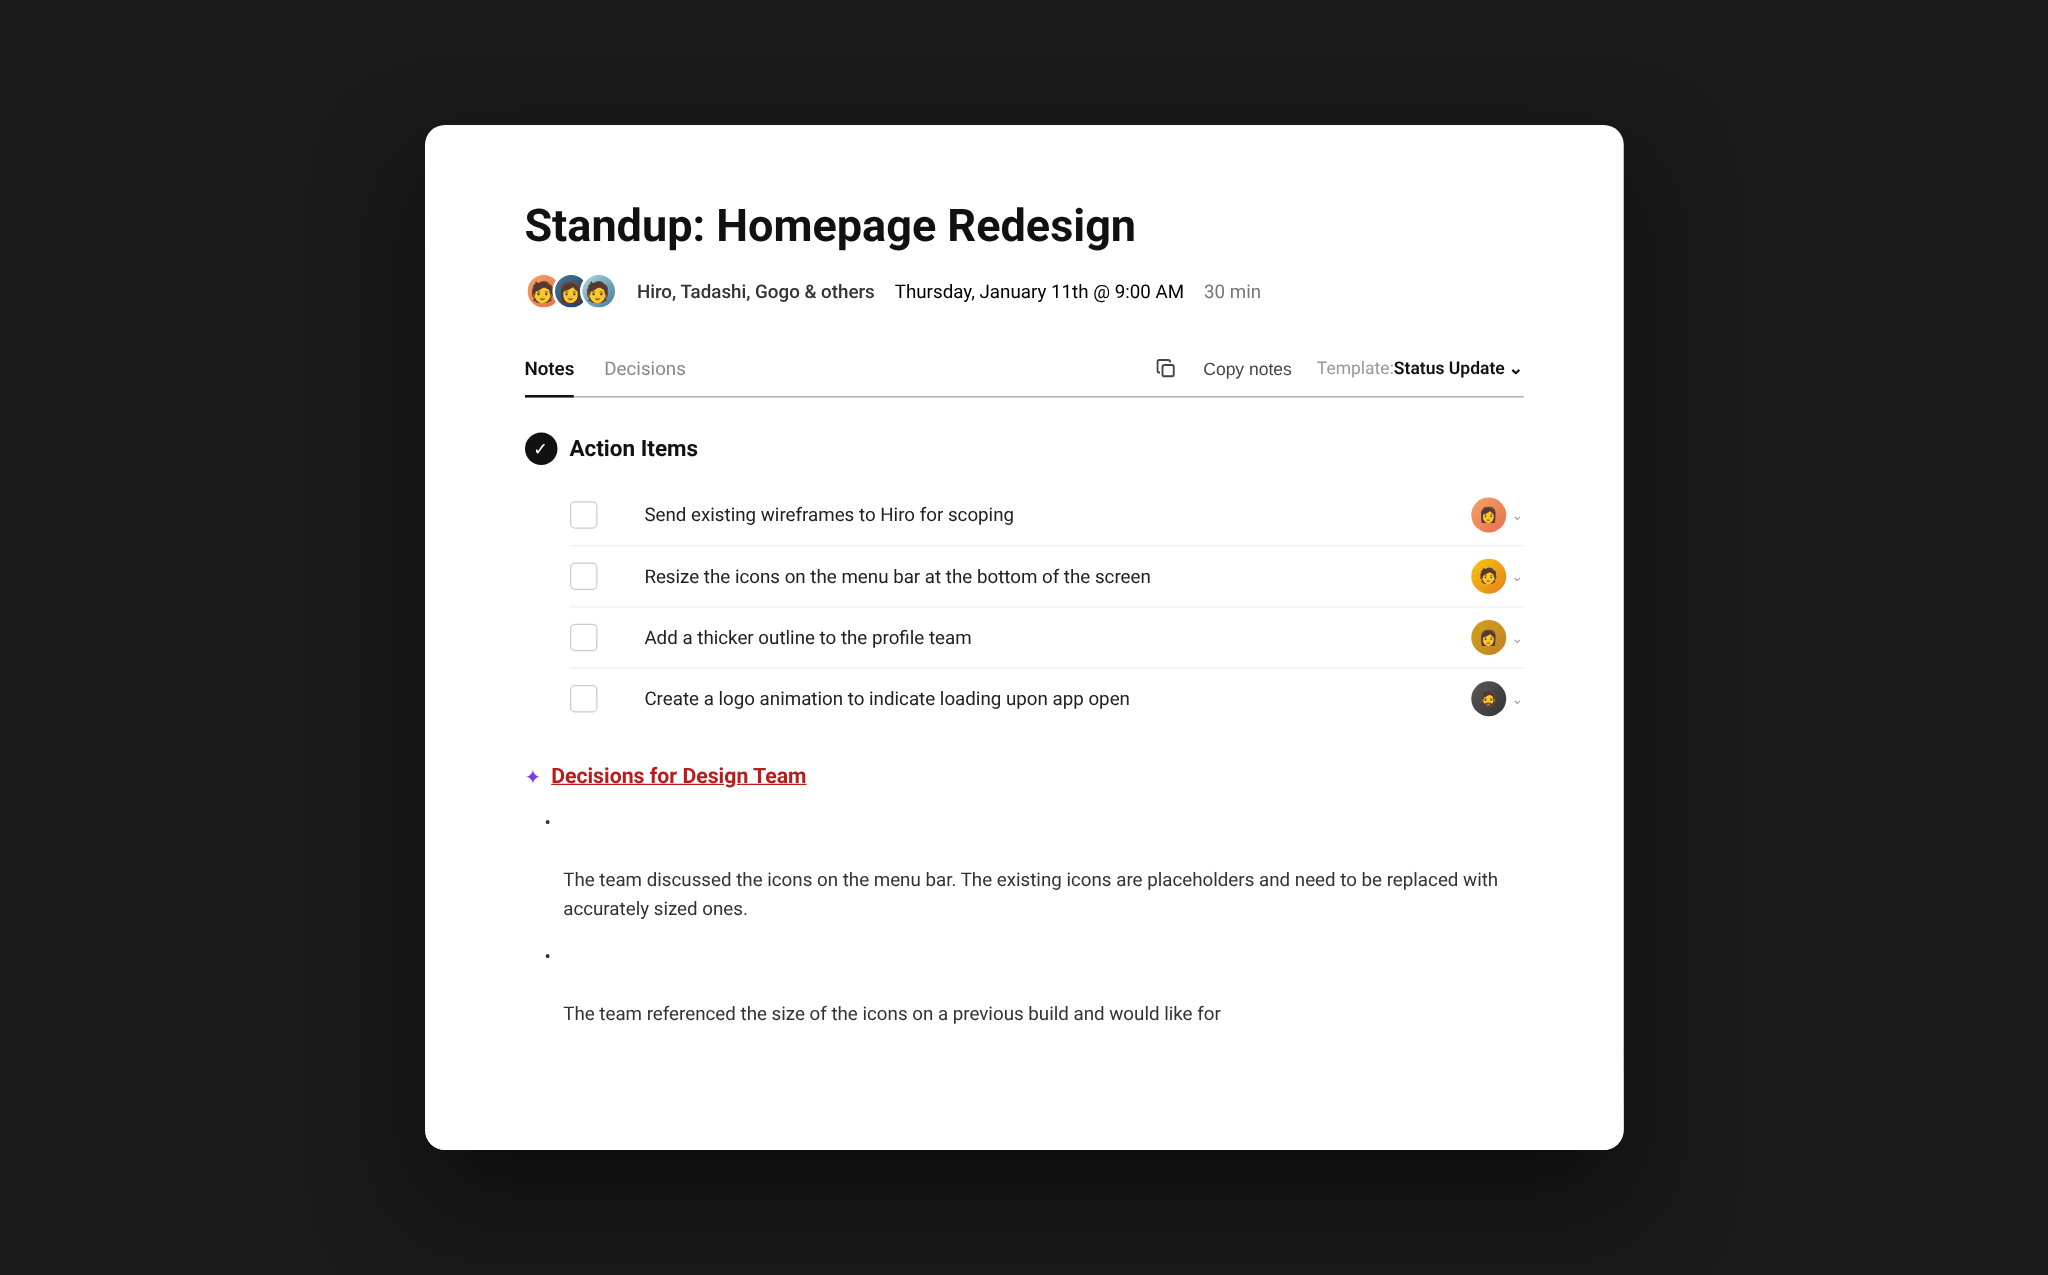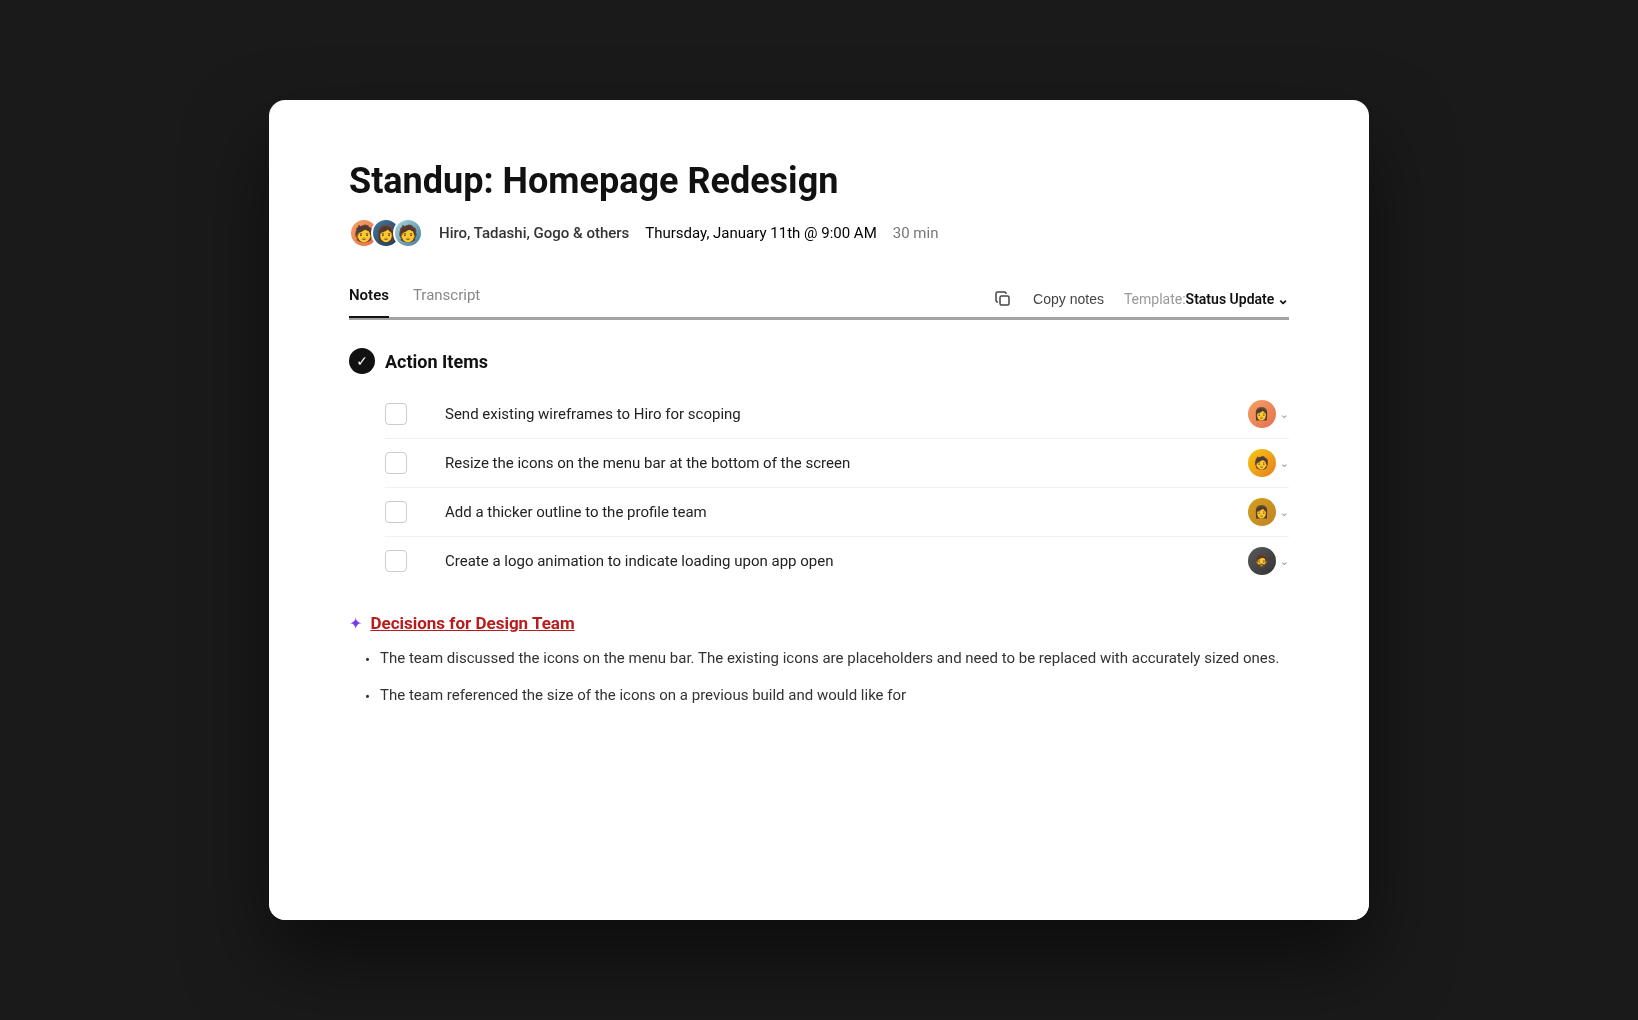--- a/index.html
+++ b/index.html
@@ -13,21 +13,21 @@
       display: flex;
       align-items: center;
       justify-content: center;
       min-height: 100vh;
       font-family: -apple-system, BlinkMacSystemFont, 'Segoe UI', Roboto, sans-serif;
     }
 
     .window {
       background: #ffffff;
       border-radius: 16px;
-      width: 1100px;
+      width: 959px;
       min-height: 820px;
       padding: 60px 80px;
       box-shadow: 0 40px 80px rgba(0,0,0,0.5);
       position: relative;
       overflow: hidden;
     }
 
     .meeting-title {
       font-size: 36px;
       font-weight: 700;
@@ -87,23 +87,23 @@
       color: #000000;
     }
 
     .meeting-duration {
       font-size: 15px;
       color: #777;
     }
 
     .tabs-row {
       display: flex;
-      align-items: flex-end;
+      align-items: flex-start;
       justify-content: space-between;
-      border-bottom: 3px solid #a3a3a3;
+      border-bottom: 1px solid #a3a3a3;
       margin-bottom: 28px;
       margin-top: 38px;
     }
 
     .tabs {
       display: flex;
       gap: 24px;
       align-items: center;
     }
 
@@ -308,20 +308,21 @@
     }
 
     .bullet {
       color: #333;
       margin-top: 2px;
       flex-shrink: 0;
     }
 
     .decision-text {
       flex: 1;
+      margin-top: 48px;
     }
 
     .fade-bottom {
       position: absolute;
       bottom: 0;
       left: 0;
       right: 0;
       height: 80px;
       background: linear-gradient(to bottom, transparent, rgba(255,255,255,0.9));
       border-radius: 0 0 16px 16px;
@@ -351,21 +352,21 @@
       </div>
     </div>
     <span class="meeting-attendees">Hiro, Tadashi, Gogo &amp; others</span>
     <span class="meeting-date">Thursday, January 11th @ 9:00 AM</span>
     <span class="meeting-duration">30 min</span>
   </div>
 
   <div class="tabs-row">
     <div class="tabs">
       <div class="tab active">Notes</div>
-      <div class="tab">Transcript</div>
+      <div class="tab">Decisions</div>
     </div>
     <div class="tabs-actions">
       <button class="copy-notes-btn">
         <svg class="copy-icon" viewBox="0 0 16 16" fill="none" xmlns="http://www.w3.org/2000/svg">
           <rect x="5" y="5" width="9" height="9" rx="1.5" stroke="#444" stroke-width="1.5"></rect>
           <path d="M3 11H2.5A1.5 1.5 0 0 1 1 9.5v-7A1.5 1.5 0 0 1 2.5 1h7A1.5 1.5 0 0 1 11 2.5V3" stroke="#444" stroke-width="1.5"></path>
         </svg>
         <span>Copy notes</span>
       </button>
       <div class="template-selector">

